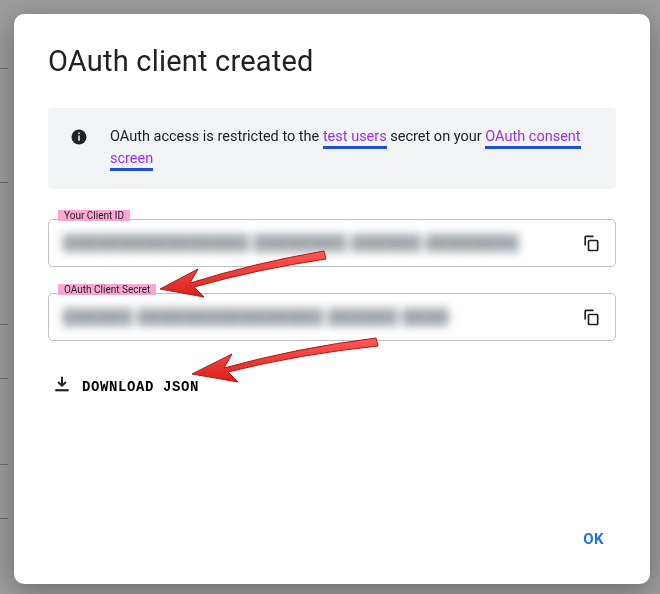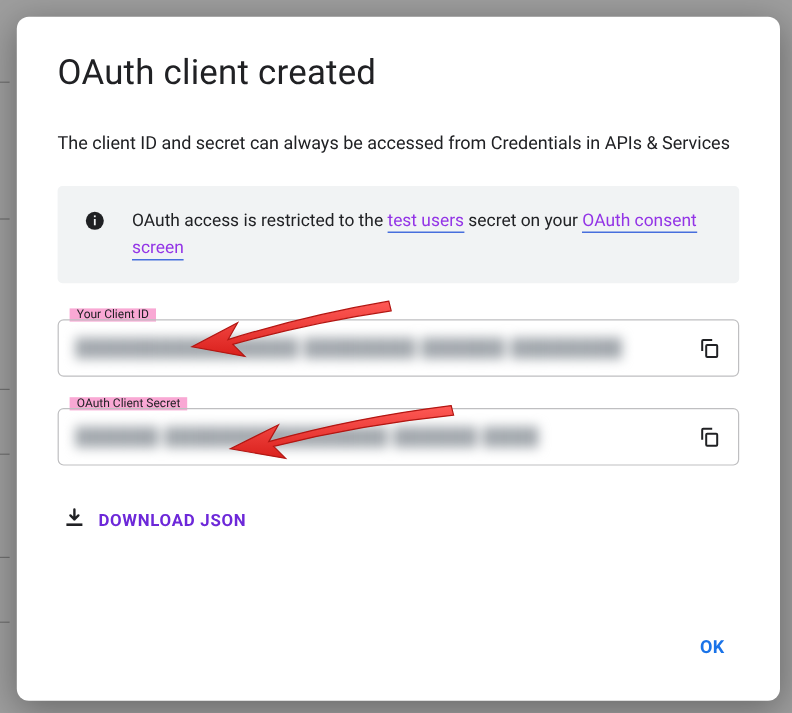--- a/index.html
+++ b/index.html
@@ -66,21 +66,21 @@
     flex: 0 0 18px;
     margin-top: 2px;
   }
   .info-text {
     font-size: 14.5px;
     line-height: 1.55;
     color: #202124;
   }
   .link {
     color: #9334e6;
-    border-bottom: 1px solid #1d4ed8;
+    border-bottom: 3px solid #1d4ed8;
     padding-bottom: 1px;
     cursor: pointer;
   }
   .field-wrap {
     position: relative;
     margin-bottom: 26px;
   }
   .field-label {
     position: absolute;
     top: -9px;
@@ -128,21 +128,22 @@
     gap: 10px;
     margin-top: 8px;
     cursor: pointer;
     width: max-content;
     padding: 8px 4px;
   }
   .download-label {
     font-size: 14px;
     font-weight: 700;
     letter-spacing: 0.6px;
-    color: #6d28d9;
+    color: #000000;
+    font-family: Liberation Mono, monospace;
   }
   .footer {
     position: absolute;
     right: 34px;
     bottom: 36px;
   }
   .ok-btn {
     color: #1a73e8;
     font-weight: 700;
     font-size: 15px;
@@ -167,21 +168,20 @@
   <div class="bg-stripe" style="top:324px"></div>
   <div class="bg-stripe" style="top:378px"></div>
   <div class="bg-stripe" style="top:464px"></div>
   <div class="bg-stripe" style="top:518px"></div>
 </div>
 
 <div class="dialog">
 
   <h1 class="title">OAuth client created</h1>
 
-  <p class="subtitle">The client ID and secret can always be accessed from Credentials in APIs &amp; Services</p>
 
   <div class="info-banner">
     <span class="info-icon">
       <svg viewBox="0 0 24 24" width="18" height="18" fill="#202124">
         <circle cx="12" cy="12" r="10"></circle>
         <rect x="11" y="10" width="2" height="7" fill="#f1f3f4"></rect>
         <rect x="11" y="6" width="2" height="2" fill="#f1f3f4"></rect>
       </svg>
     </span>
     <div class="info-text">

